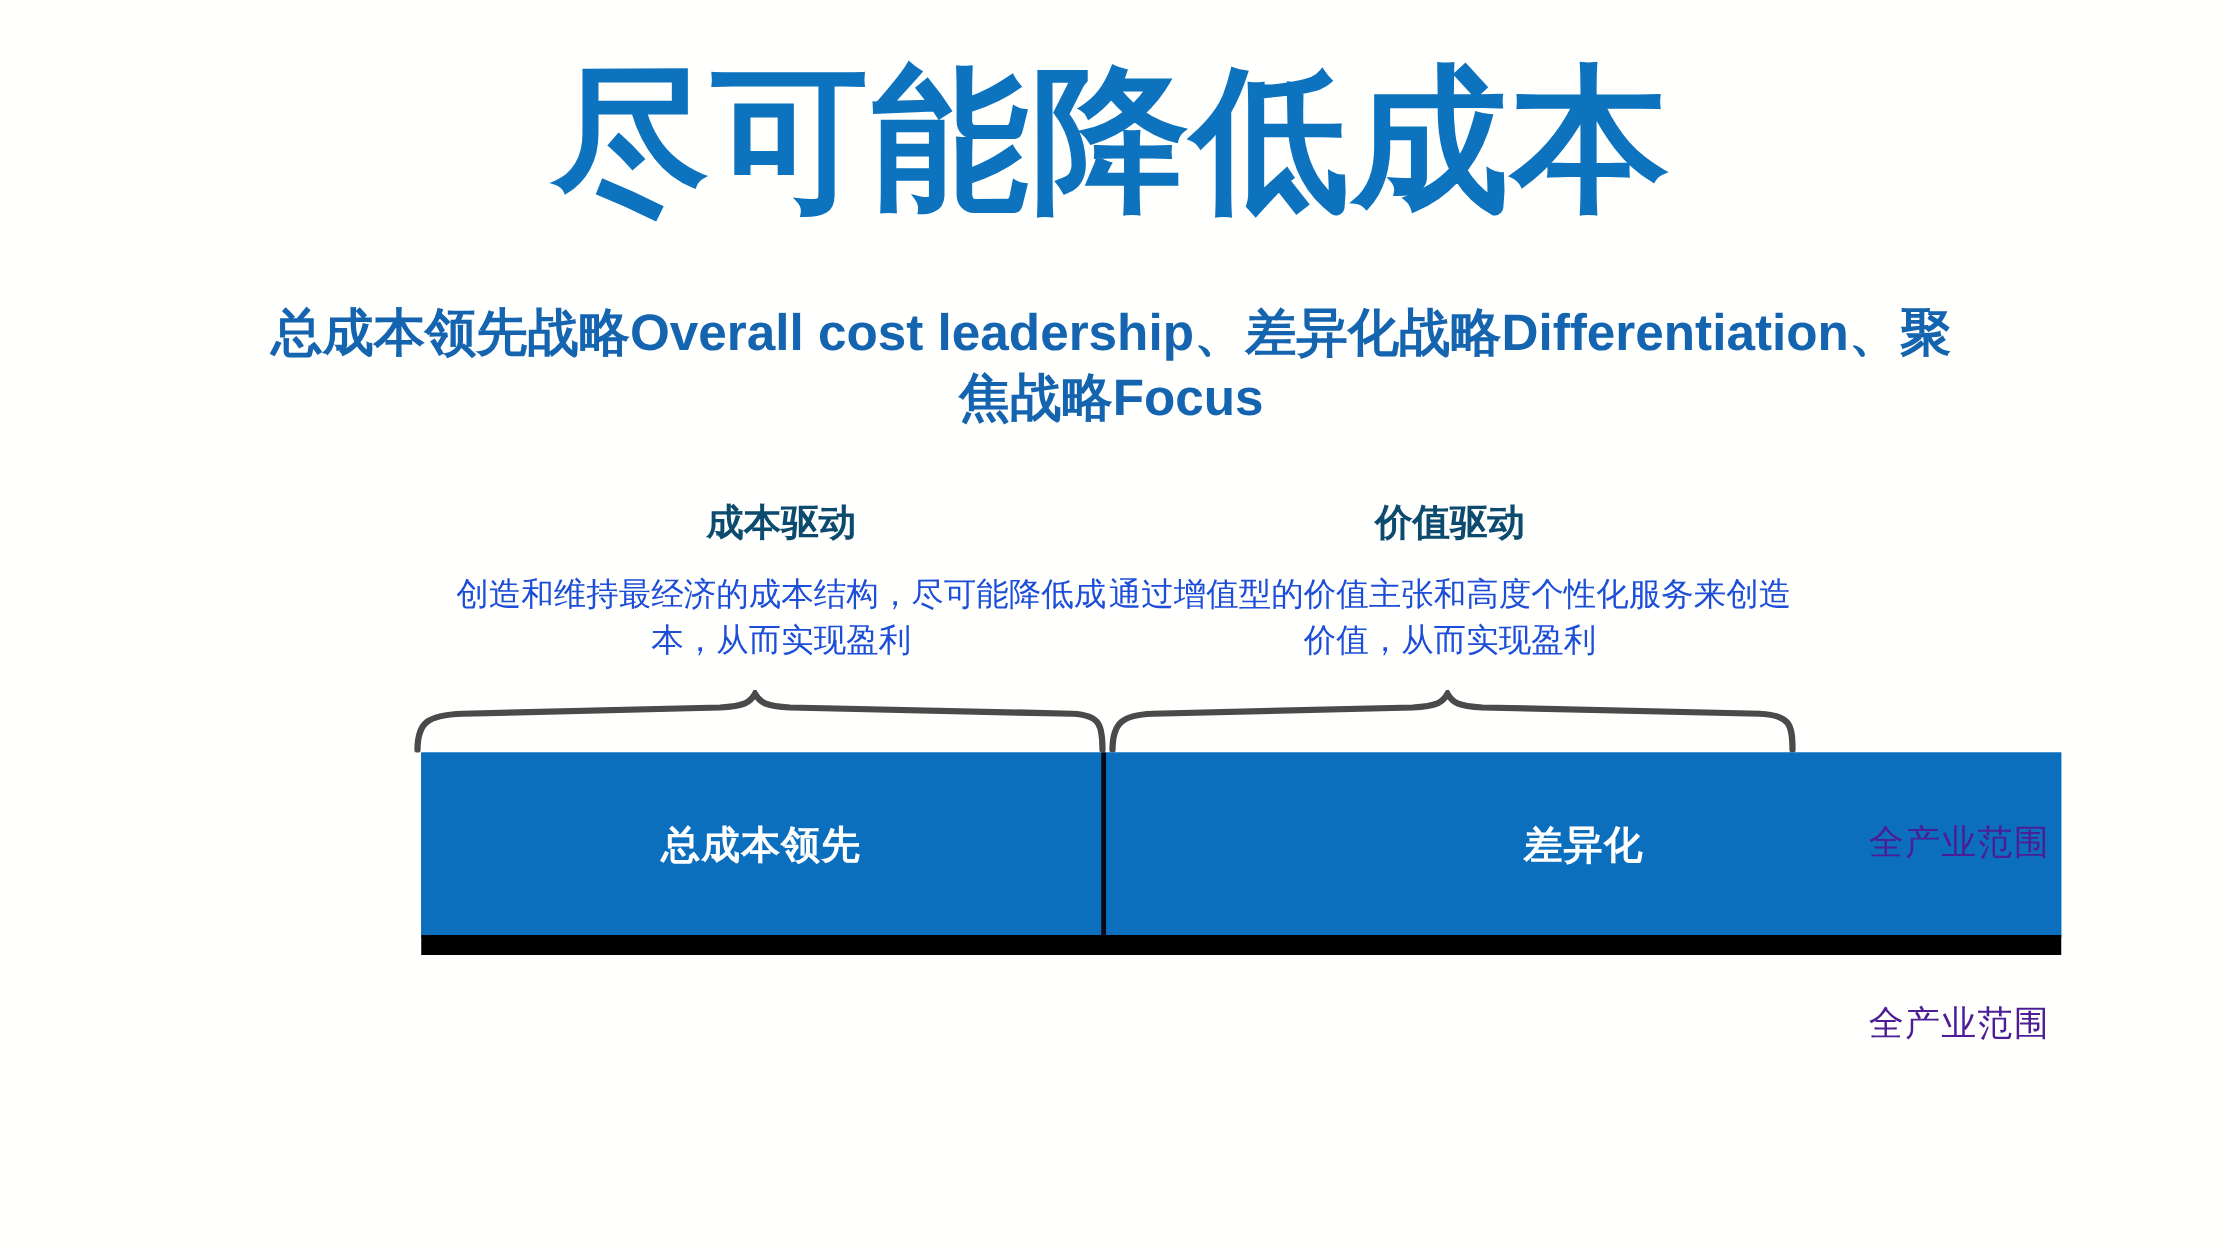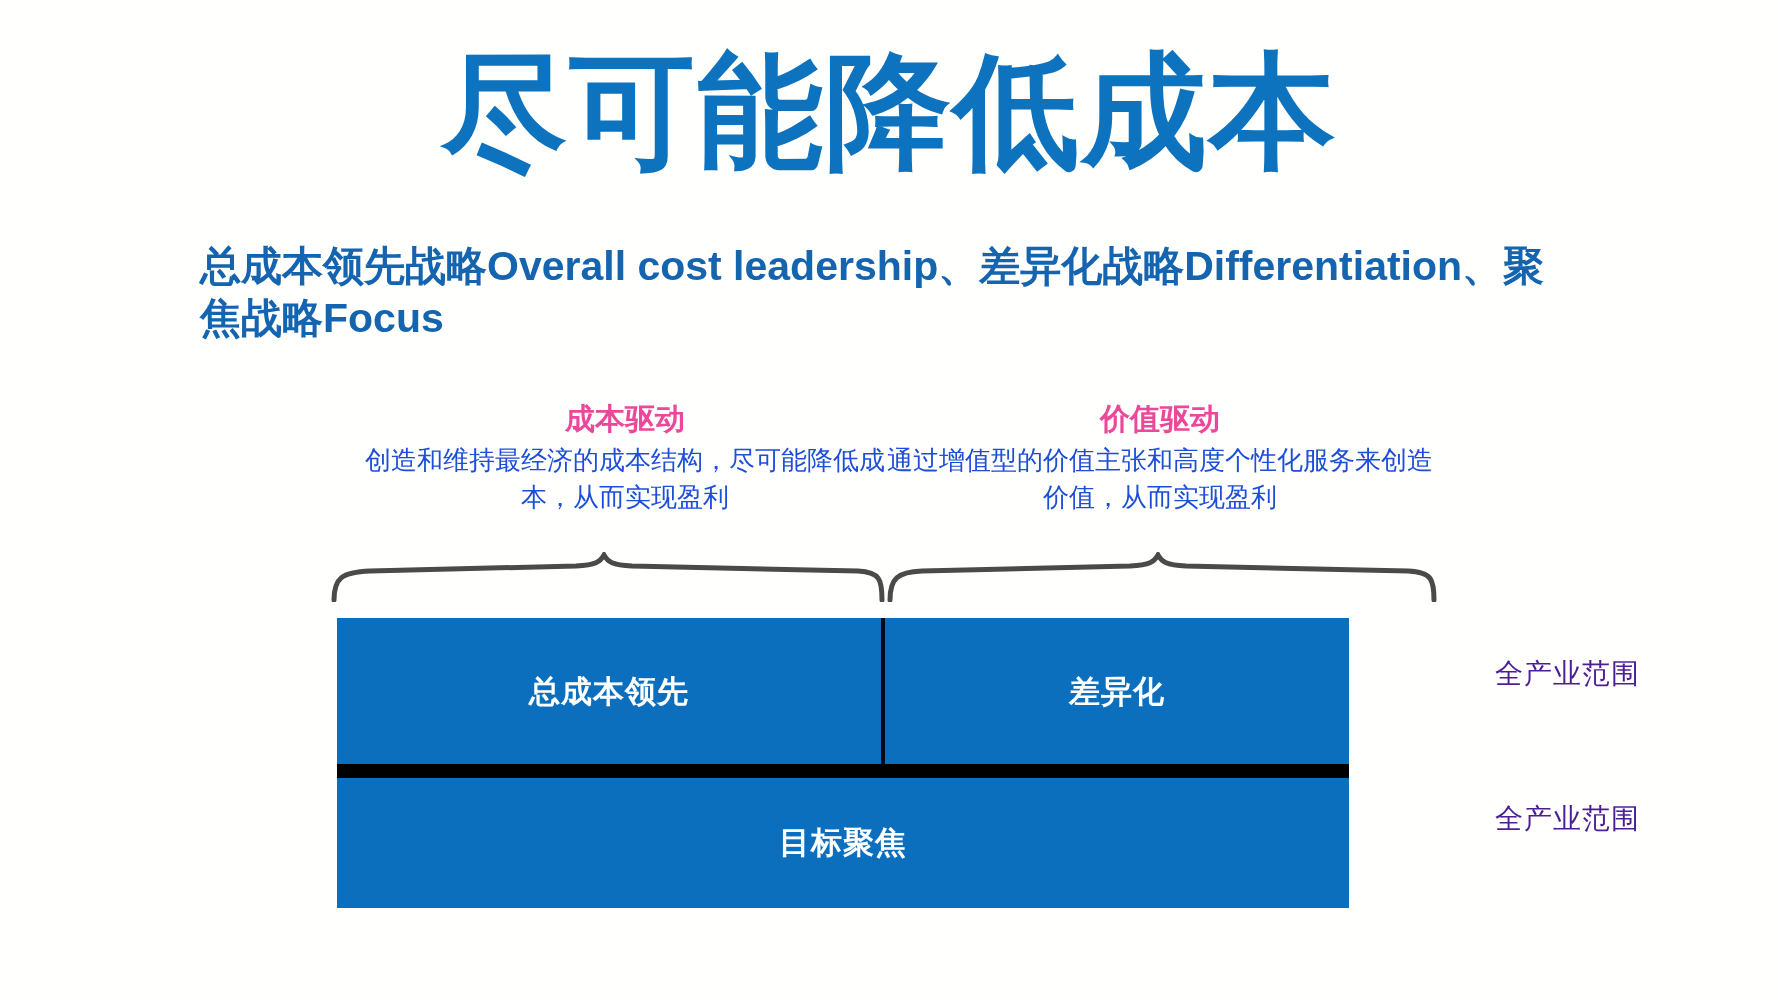--- a/index.html
+++ b/index.html
@@ -28,37 +28,37 @@
     line-height: 1.05;
     font-weight: bold;
     letter-spacing: 2px;
     white-space: nowrap;
   }
   #slide-subtitle {
     position: absolute;
     left: 200px;
     top: 240px;
     width: 1378px;
-    text-align: left;
+    text-align: center;
     color: #1464AF;
     font-size: 41px;
     line-height: 1.28;
     font-weight: bold;
   }
 
   
   .driver-col {
     position: absolute;
     text-align: center;
   }
   .driver-title {
     font-size: 30px;
     font-weight: bold;
-    color: #ec4899;
-    margin-bottom: 7px;
+    color: #0c4a6e;
+    margin-bottom: 22px;
     line-height: 1.1;
   }
   .driver-desc {
     font-size: 26px;
     color: #1d4ed8;
     line-height: 1.42;
     font-weight: normal;
   }
   #driver-cost {
     left: 345px;
@@ -78,22 +78,22 @@
     top: 552px;
     width: 1110px;
     height: 50px;
   }
   #brace-layer svg { display: block; }
 
   
   #matrix {
     position: absolute;
     left: 337px;
-    top: 618px;
-    width: 1012px;
+    top: 602px;
+    width: 1312px;
     height: 290px;
   }
   .matrix-row {
     position: absolute;
     left: 0;
     width: 100%;
     display: flex;
     background: #0C6FBE;
   }
   #matrix-row-top {
@@ -192,23 +192,18 @@
     <div id="cell-cost-leadership" class="matrix-cell">
       <span>总成本领先</span>
     </div>
     <div id="cell-differentiation" class="matrix-cell">
       <span>差异化</span>
     </div>
   </div>
 
   <div id="matrix-divider-horizontal"></div>
 
-  <div id="matrix-row-bottom" class="matrix-row">
-    <div id="cell-focus" class="matrix-cell">
-      <span>目标聚焦</span>
-    </div>
-  </div>
 
 </div>
 
 <div id="scope-industry-wide" class="scope-label">全产业范围</div>
 
 <div id="scope-segment" class="scope-label">全产业范围</div>
 
 </body></html>

